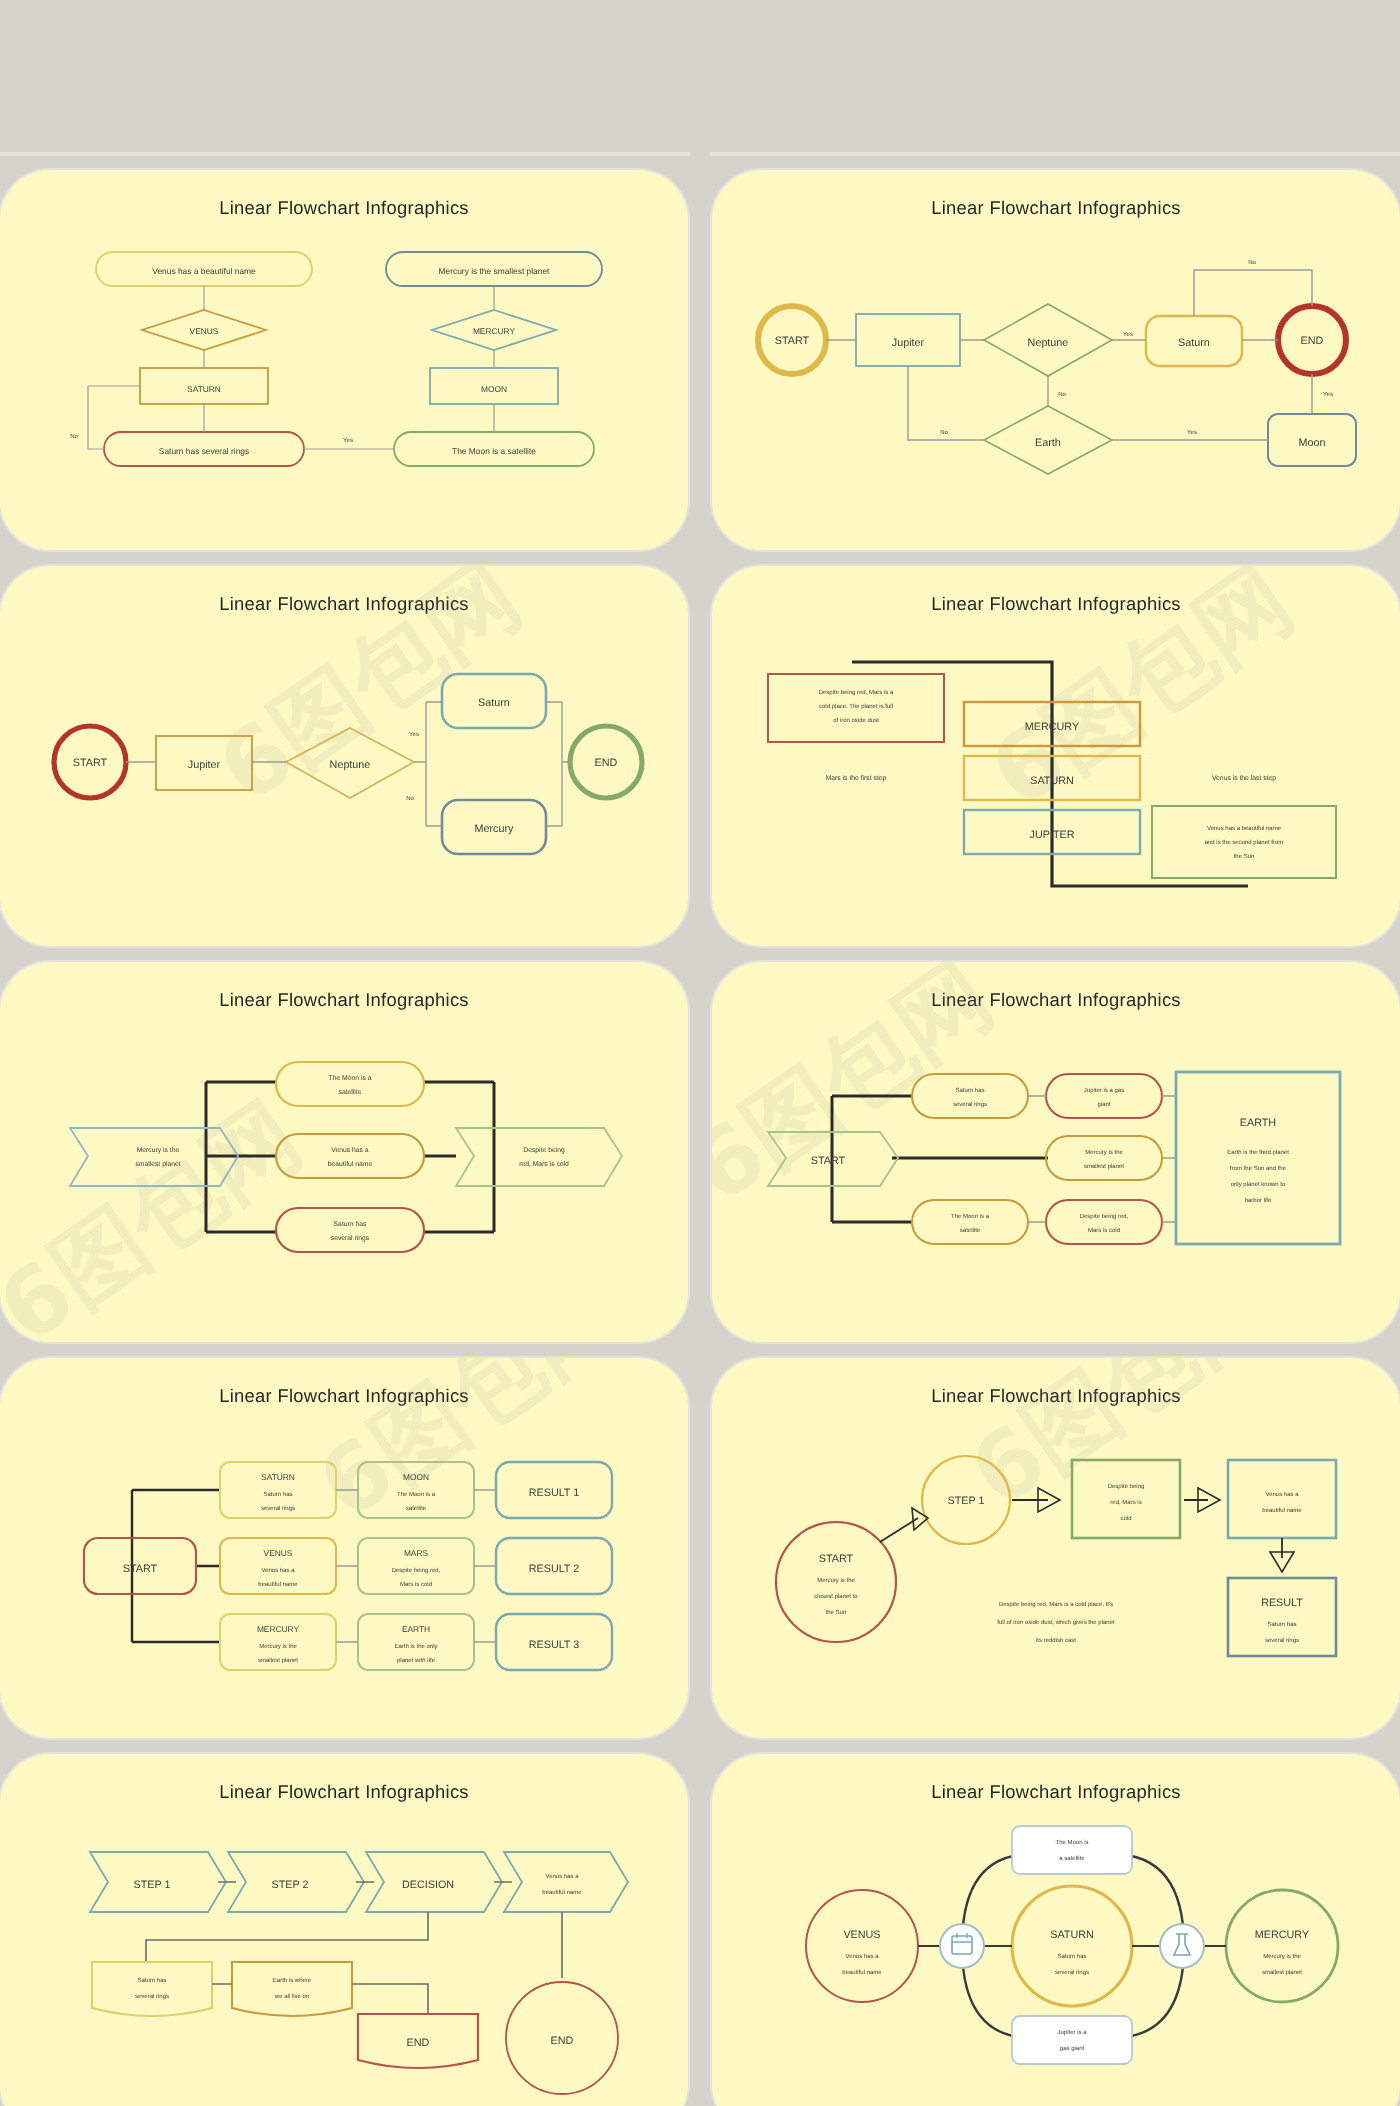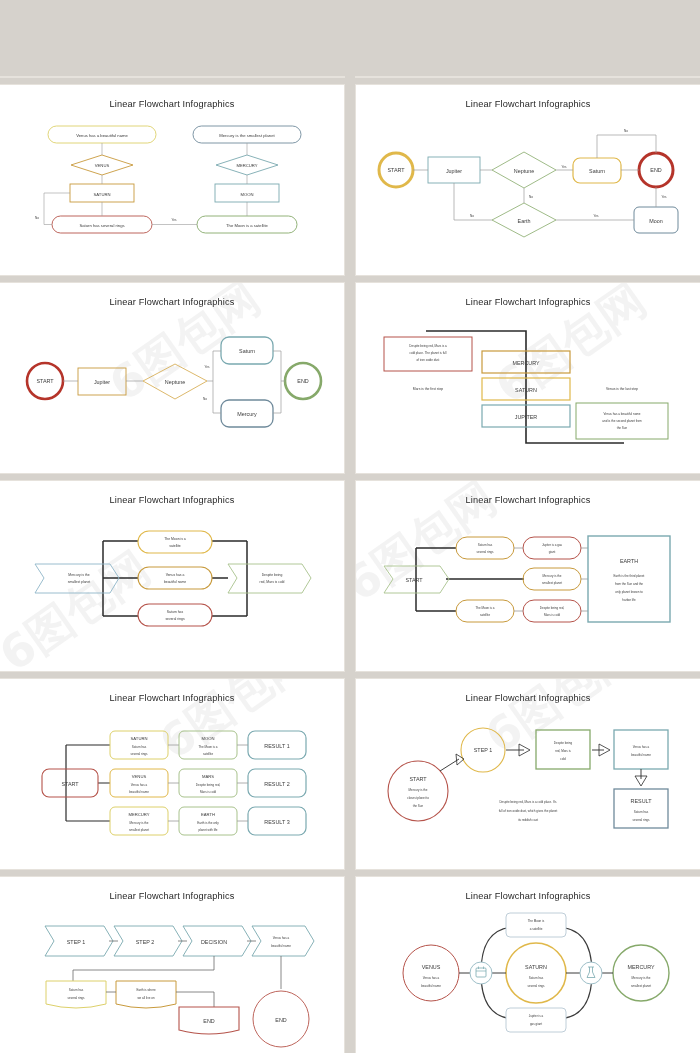--- a/index.html
+++ b/index.html
@@ -15,24 +15,25 @@
     grid-template-columns: 344px 344px;
     grid-template-rows: 77px 190px 190px 190px 190px 190px;
     column-gap: 12px;
     row-gap: 8px;
     padding: 0 0 0 0;
     justify-content: center;
     align-content: start;
     background: #d6d2cc;
   }
   .slide {
-    background: #ffffff;
+    background: #fef9c3;
     position: relative;
     overflow: hidden;
     box-shadow: 0 0 0 1px #e6e2dc;
+    border-radius: 25px;
   }
   .slide.clipped-top { align-self: end; }
   .title {
     position: absolute;
     top: 14px; left: 0; right: 0;
     text-align: center;
     font-size: 9.2px;
     color: #262626;
     letter-spacing: .15px;
     font-family: "Liberation Sans", sans-serif;

